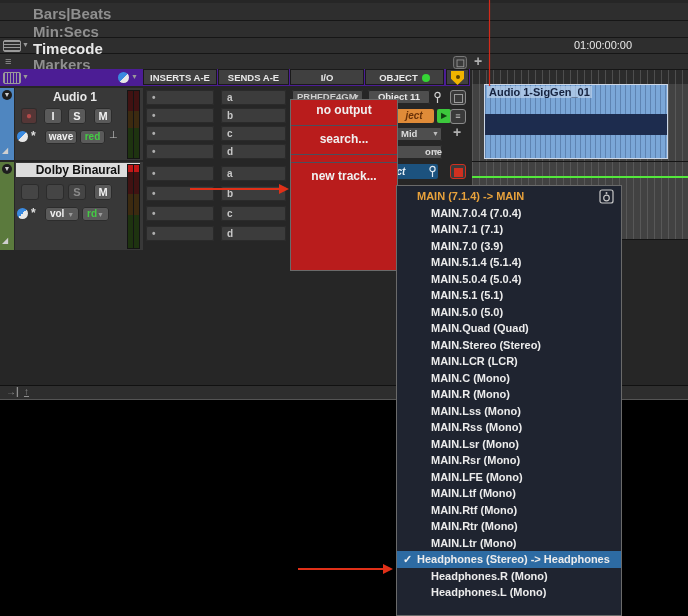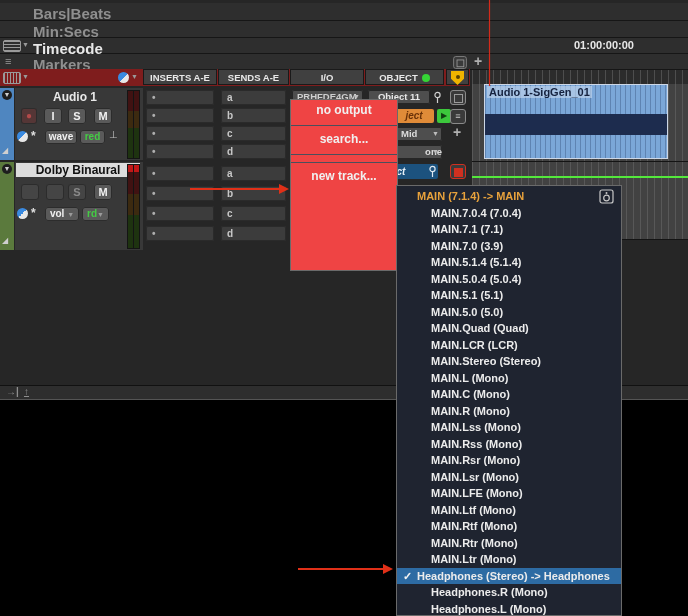--- a/index.html
+++ b/index.html
@@ -6,28 +6,28 @@
   #screen{position:relative;width:688px;height:616px;background:#000;overflow:hidden;
           font-family:"Liberation Sans",sans-serif;-webkit-font-smoothing:antialiased;}
   .abs{position:absolute;}
 
   
   #editwin{position:absolute;left:0;top:0;width:688px;height:399px;background:#262626;border-bottom:1px solid #555;}
 
   .ruler-row{position:absolute;left:0;width:688px;background:#2e2e2e;border-bottom:1px solid #161616;}
   .ruler-label{position:absolute;left:33px;top:2px;font-size:15px;font-weight:bold;color:#8f8f8f;}
   .ruler-label.bright{color:#e8e8e8;}
-  .tick-label{position:absolute;top:2px;font-size:10px;font-weight:bold;color:#9a9a9a;padding-left:43px;}
+  .tick-label{position:absolute;top:2px;font-size:10px;font-weight:normal;color:#9a9a9a;padding-left:43px;}
   .lines-icon{position:absolute;width:16px;height:10px;border:1px solid #9a9a9a;border-radius:2px;
       background:repeating-linear-gradient(180deg,#9a9a9a 0 1px,transparent 1px 3px);}
   .cols-icon{position:absolute;width:16px;height:10px;border:1px solid #9a9a9a;border-radius:2px;
       background:repeating-linear-gradient(90deg,#9a9a9a 0 1px,transparent 1px 3px);}
   .caret{color:#9a9a9a;font-size:7px;}
 
-  .hdr-row{position:absolute;left:0;top:69px;width:470px;height:17px;background:#7f1d1d;}
+  .hdr-row{position:absolute;left:0;top:69px;width:470px;height:17px;background:#4c1d95;}
   .hdr-cell{position:absolute;top:0;height:16px;background:#404040;border:1px solid #1a1a1a;
       color:#e8e8e8;font-size:9.5px;font-weight:bold;text-align:center;line-height:15px;box-sizing:border-box;}
   .green-dot{display:inline-block;width:8px;height:8px;border-radius:50%;background:#35d435;vertical-align:-1px;margin-left:4px;}
   .shield{position:absolute;width:13px;height:14px;background:#f0b400;
       clip-path:polygon(0 0,100% 0,100% 55%,50% 100%,0 55%);}
   .shield:after{content:"";position:absolute;left:4.5px;top:4px;width:4px;height:4px;border-radius:50%;background:#5a4200;}
 
   
   .tickstrip{position:absolute;left:472px;top:70px;width:216px;height:14px;background:#2c2c2c;
       background-image:repeating-linear-gradient(90deg,#4e4e4e 0 1px,transparent 1px 7px);}
@@ -85,21 +85,21 @@
   .sqbtn.red{border-color:#d03020;}
   .sqbtn.red:after{border-color:#d03020;background:#d03020;}
   .listbtn{position:absolute;width:16px;height:15px;background:#3a3a3a;border:1px solid #8a8a8a;border-radius:3px;
       color:#c8c8c8;font-size:9px;text-align:center;line-height:13px;box-sizing:border-box;}
   .plus{position:absolute;color:#b0b0b0;font-size:14px;font-weight:bold;}
 
   .botbar{position:absolute;left:0;top:385px;width:688px;height:13px;background:#2e2e2e;border-top:1px solid #111;
       color:#8f8f8f;font-size:10px;font-weight:bold;}
 
   
-  .menu{position:absolute;left:290px;top:99px;width:108px;height:172px;background:#ef4444;
+  .menu{position:absolute;left:290px;top:99px;width:108px;height:172px;background:#b91c1c;
       border:1px solid #6a6a6a;box-sizing:border-box;z-index:10;overflow:hidden;}
   .menu-item{position:relative;height:21px;line-height:21px;text-align:center;color:#f0f0f0;
       font-size:12px;font-weight:bold;}
   .menu-item.sep{height:8px;}
   .menu-item.sep:after{content:"";position:absolute;left:0;top:4px;width:100%;height:1px;background:#4a4f5c;}
 
   
   .submenu{position:absolute;left:396px;top:185px;width:226px;height:431px;background:#1f2430;
       border:1px solid #6a6a6a;box-sizing:border-box;z-index:11;overflow:hidden;padding-top:2px;}
   .sm-item{position:relative;height:16.5px;line-height:16.5px;color:#ececec;font-size:11px;font-weight:bold;
@@ -394,61 +394,56 @@
       <span>MAIN.5.0 (5.0)</span>
       
     </div>
       <div class="sm-item">
       
       <span>MAIN.Quad (Quad)</span>
       
     </div>
       <div class="sm-item">
       
+      <span>MAIN.Stereo (Stereo)</span>
+      
+    </div>
+      <div class="sm-item">
+      
       <span>MAIN.LCR (LCR)</span>
       
     </div>
       <div class="sm-item">
       
-      <span>MAIN.Stereo (Stereo)</span>
-      
-    </div>
-      <div class="sm-item">
-      
-      <span>MAIN.L (Mono)</span>
-      
-    </div>
-      <div class="sm-item">
-      
       <span>MAIN.C (Mono)</span>
       
     </div>
       <div class="sm-item">
       
       <span>MAIN.R (Mono)</span>
       
     </div>
       <div class="sm-item">
       
       <span>MAIN.Lss (Mono)</span>
       
     </div>
       <div class="sm-item">
       
       <span>MAIN.Rss (Mono)</span>
       
     </div>
       <div class="sm-item">
       
+      <span>MAIN.Lsr (Mono)</span>
+      
+    </div>
+      <div class="sm-item">
+      
       <span>MAIN.Rsr (Mono)</span>
-      
-    </div>
-      <div class="sm-item">
-      
-      <span>MAIN.Lsr (Mono)</span>
       
     </div>
       <div class="sm-item">
       
       <span>MAIN.LFE (Mono)</span>
       
     </div>
       <div class="sm-item">
       
       <span>MAIN.Ltf (Mono)</span>

